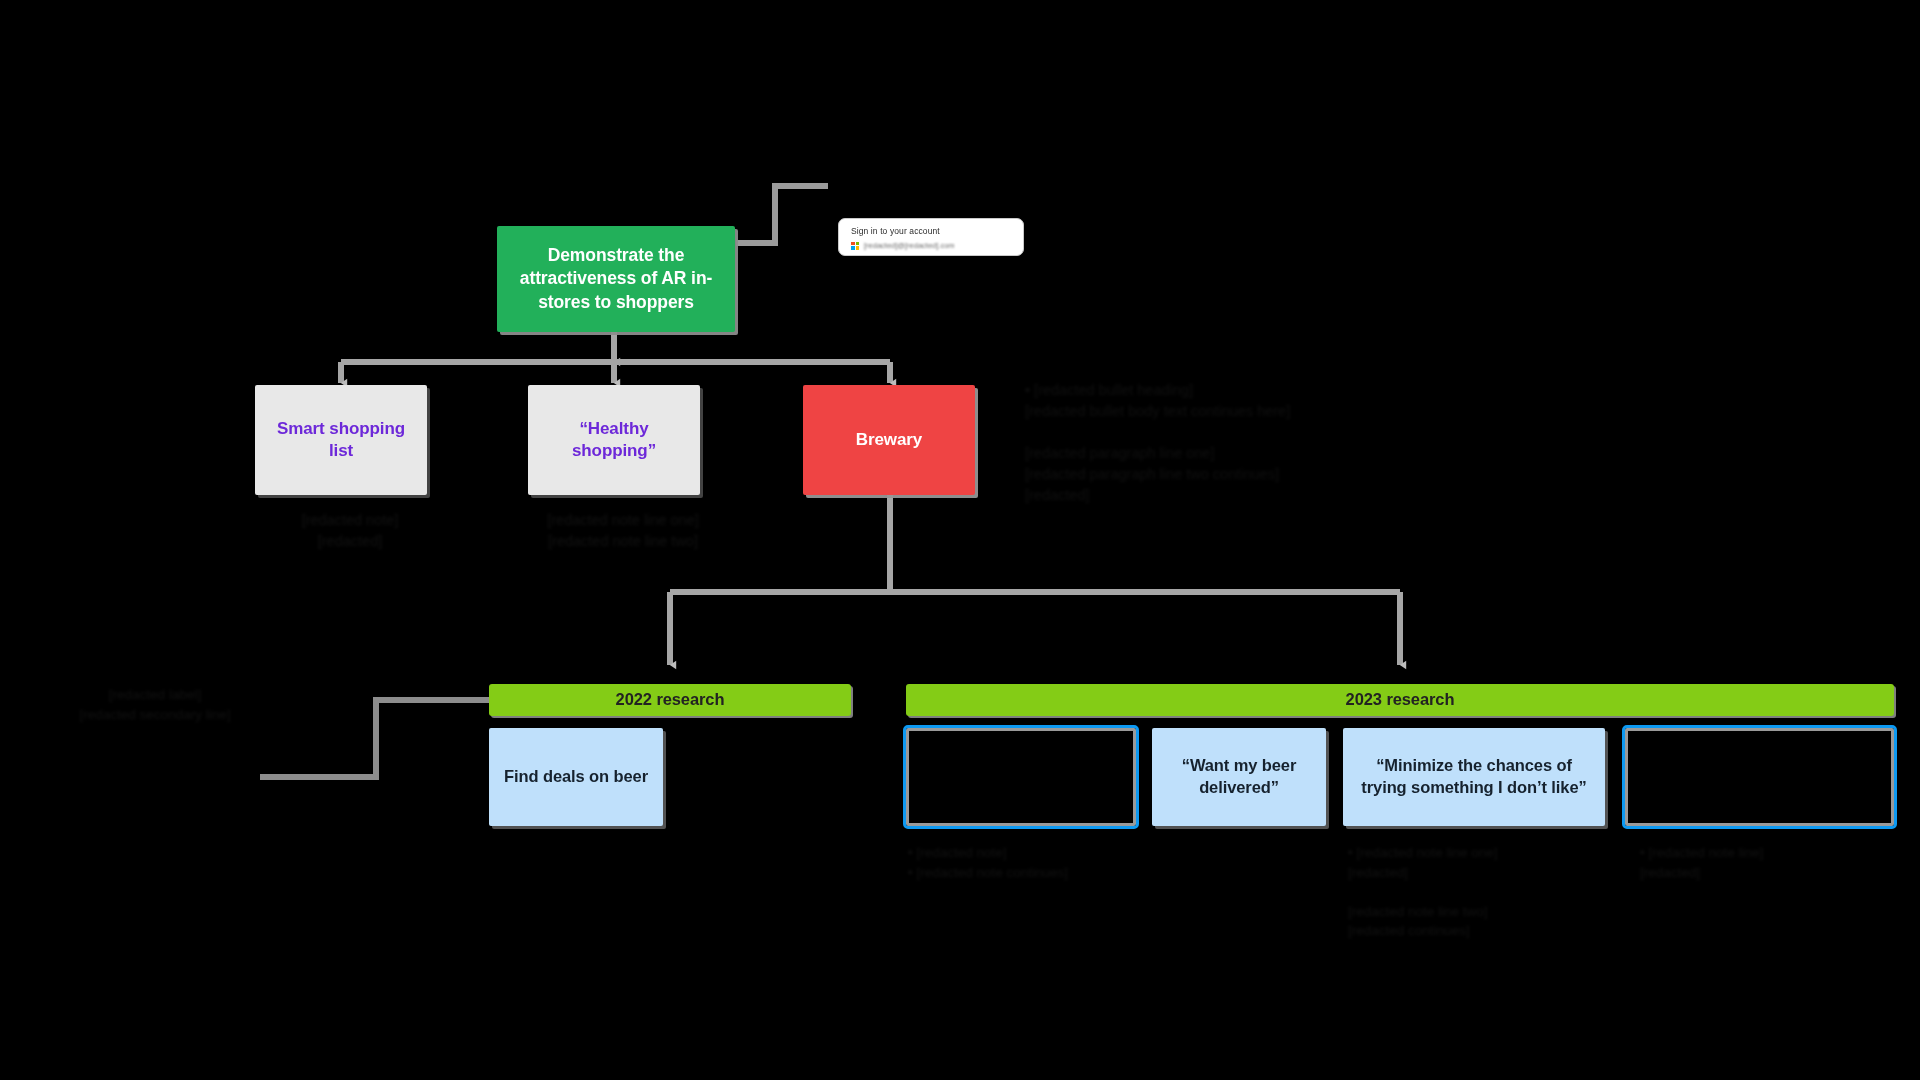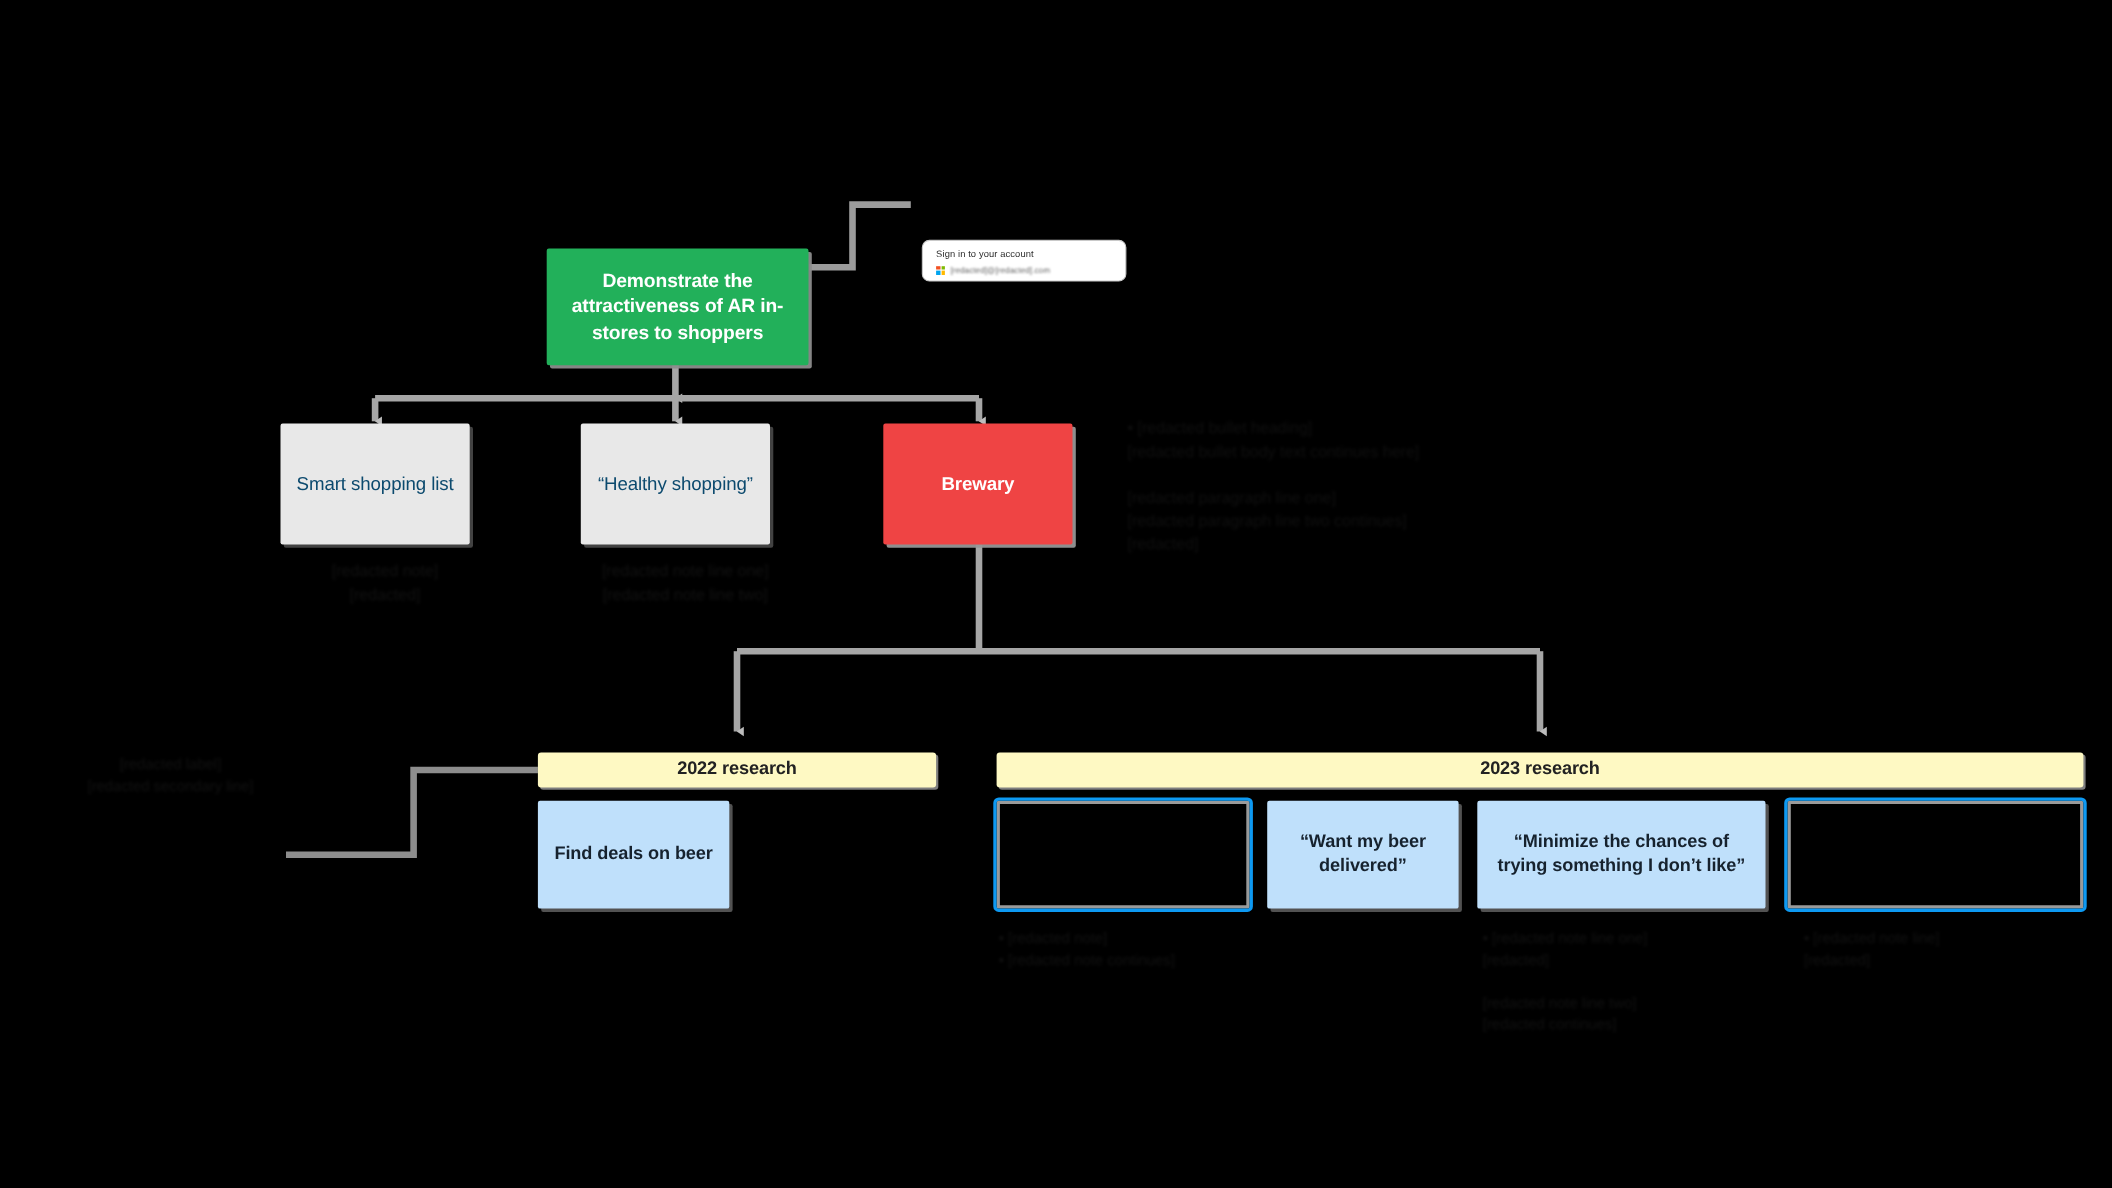--- a/index.html
+++ b/index.html
@@ -34,36 +34,36 @@
   .node-root {
     background: #22b05a;
     color: #ffffff;
     font-size: 17.5px;
     font-weight: 700;
     box-shadow: 3px 3px 0 rgba(140,140,140,0.95);
   }
 
   .node-grey {
     background: #e8e8e8;
-    color: #0c4a6e;
+    color: #6d28d9;
     font-size: 17px;
-    font-weight: 400;
+    font-weight: 700;
     box-shadow: 3px 3px 0 rgba(120,120,120,0.55);
   }
 
   .node-blue {
     background: #ef4444;
     color: #ffffff;
     font-size: 17px;
     font-weight: 700;
     box-shadow: 3px 3px 0 rgba(150,150,150,0.95);
   }
 
   .node-group {
-    background: #fef9c3;
+    background: #84cc16;
     color: #222222;
     font-size: 16.5px;
     font-weight: 700;
     border-radius: 3px;
     box-shadow: 2px 2px 0 rgba(170,170,170,0.75);
   }
 
   .node-leaf {
     background: #bfe0fb;
     color: #16222e;

